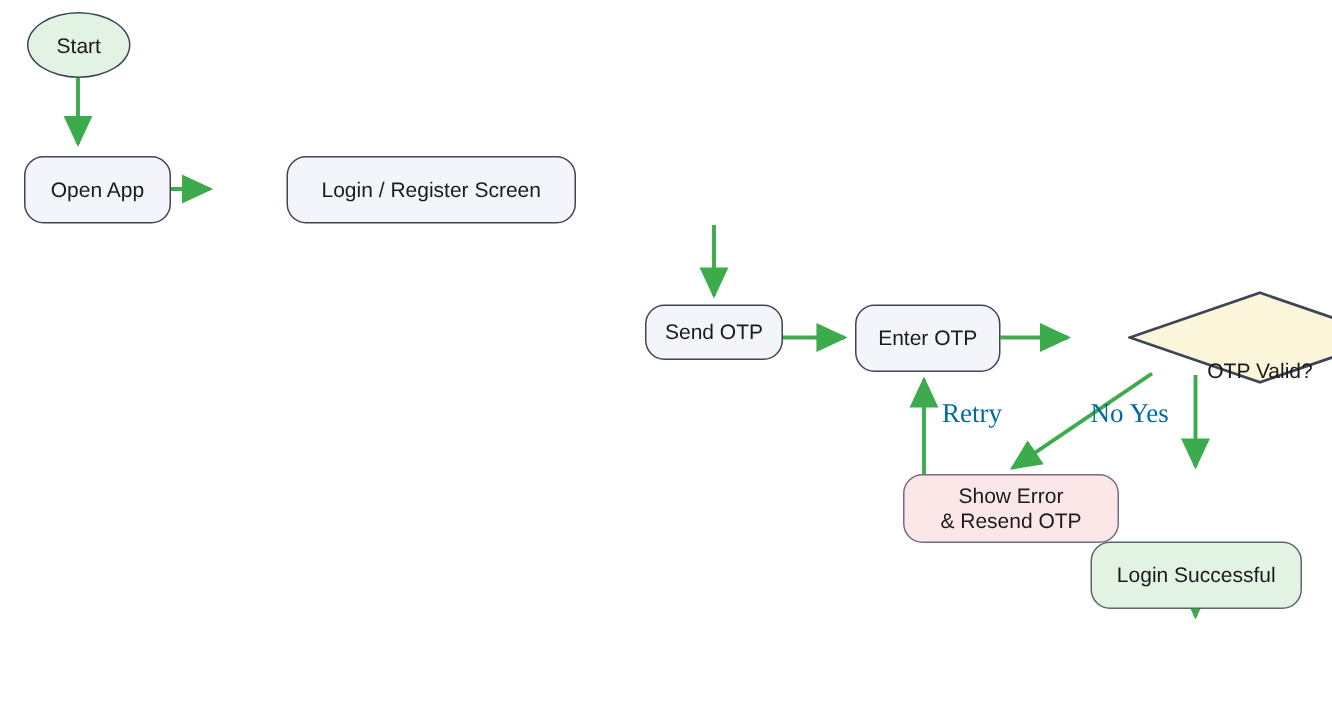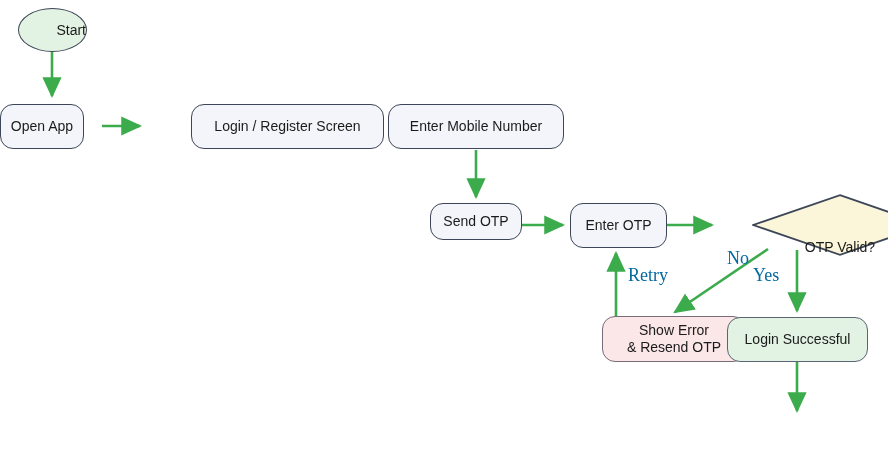--- a/index.html
+++ b/index.html
@@ -39,26 +39,26 @@
   }
   .node-process {
     border: 1.4px solid #3d4657;
     border-radius: 13px;
     background: #f4f5fb;
   }
   .node-terminator {
     border: 1.4px solid #3d4657;
     border-radius: 50%;
     background: #e2f2e3;
-    justify-content: flex-end;
   }
   .node-success {
     border: 1.4px solid #5b6573;
     border-radius: 13px;
     background: #e2f2e3;
+    margin-top: 44px;
   }
   .node-error {
     border: 1.4px solid #7a6b7a;
     border-radius: 13px;
     background: #fbe6e8;
   }
   .node-decision {
     background: transparent;
     border: none;
     z-index: 3;
@@ -111,31 +111,28 @@
       <path d="M797,250 L797,311"></path>
       <path d="M616,316 L616,253"></path>
       <path d="M797,362 L797,411"></path>
     </g>
   </svg>
 
   <div class="node node-terminator" style="left:18px; top:8px; width:69px; height:44px;">
     <span class="node-line">Start</span>
   </div>
 
-  <div class="node node-process" style="left:0; top:104px; width:84px; height:45px;">
+  <div class="node node-process" style="left:16px; top:104px; width:98px; height:45px;">
     <span class="node-line">Open App</span>
   </div>
 
   <div class="node node-process" style="left:147px; top:104px; width:193px; height:45px;margin-left:44px;">
     <span class="node-line">Login / Register Screen</span>
   </div>
 
-  <div class="node node-process" style="left:388px; top:104px; width:176px; height:45px;">
-    <span class="node-line">Enter Mobile Number</span>
-  </div>
 
   <div class="node node-process" style="left:430px; top:203px; width:92px; height:37px;">
     <span class="node-line">Send OTP</span>
   </div>
 
   <div class="node node-process" style="left:570px; top:203px; width:97px; height:45px;justify-content:center;">
     <span class="node-line">Enter OTP</span>
   </div>
 
   <div class="node node-decision" style="left:752px; top:194px; width:176px; height:62px;align-items:flex-end;">
@@ -150,17 +147,17 @@
     <span class="node-line">&amp; Resend OTP</span>
   </div>
 
   <div class="node node-success" style="left:727px; top:317px; width:141px; height:45px;">
     <span class="node-line">Login Successful</span>
   </div>
 
 
   <span class="edge-label" style="left:628px; top:265px;">Retry</span>
 
-  <span class="edge-label" style="left:727px; top:248px;text-align:right;">No</span>
+  <span class="edge-label" style="left:727px; top:265px;text-align:right;">No</span>
 
   <span class="edge-label" style="left:753px; top:265px;">Yes</span>
 
 </div>
 
 </body></html>

